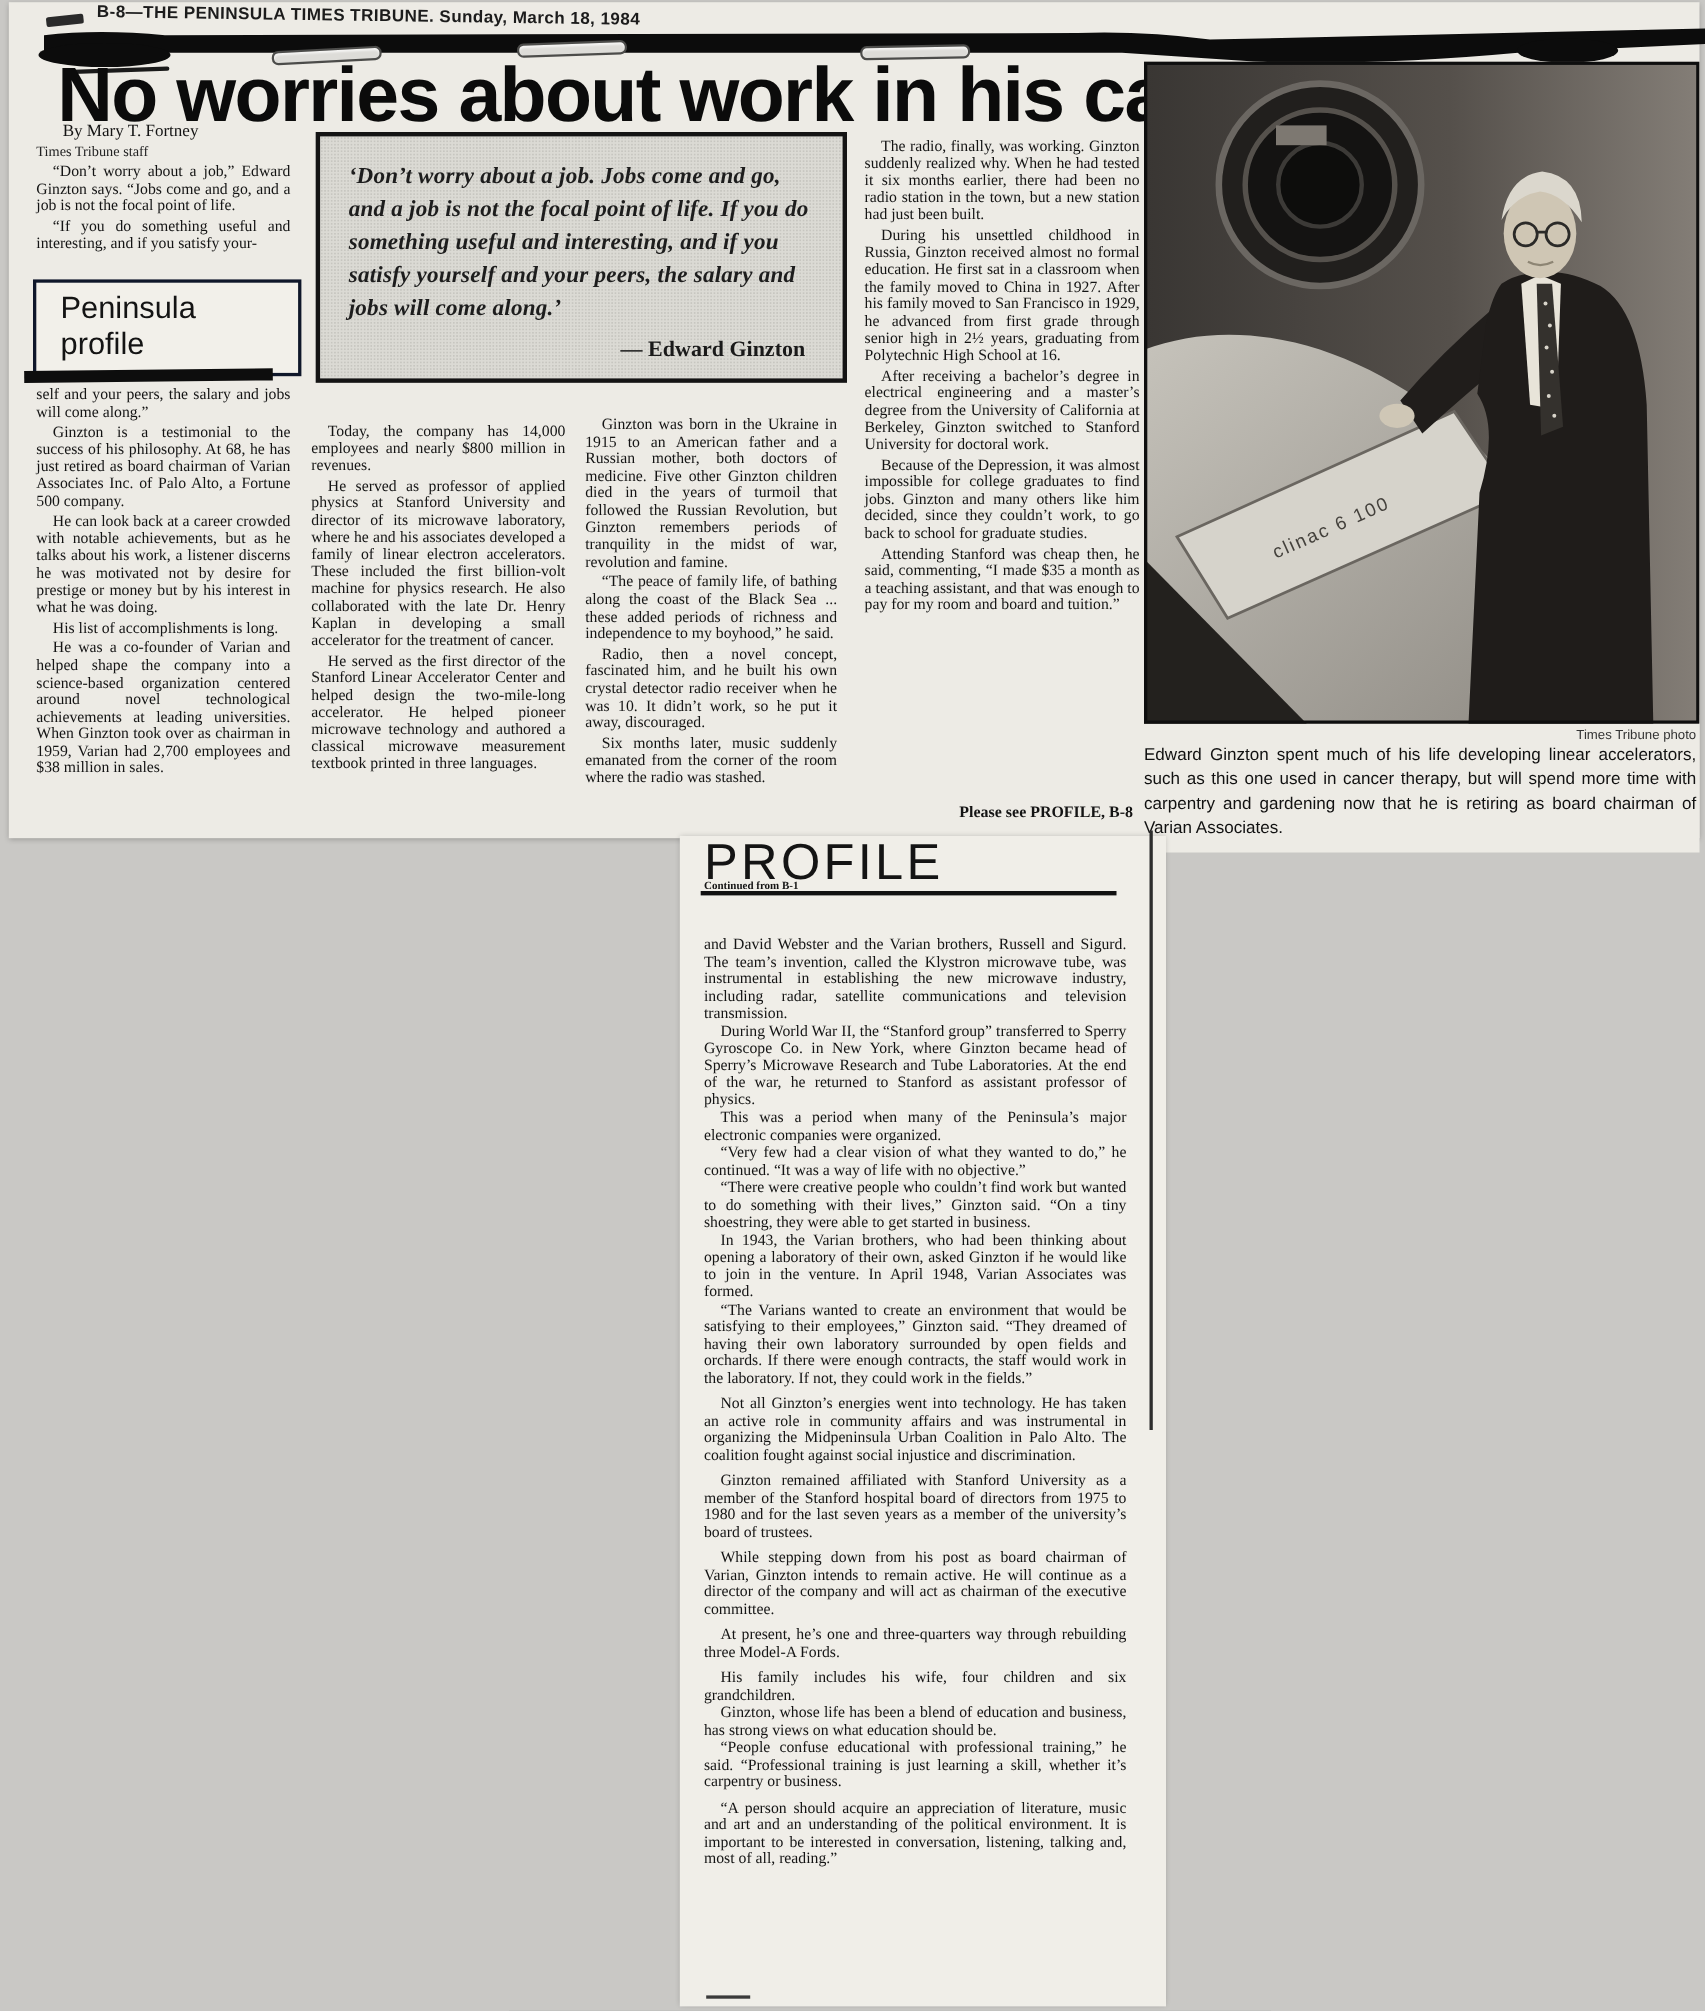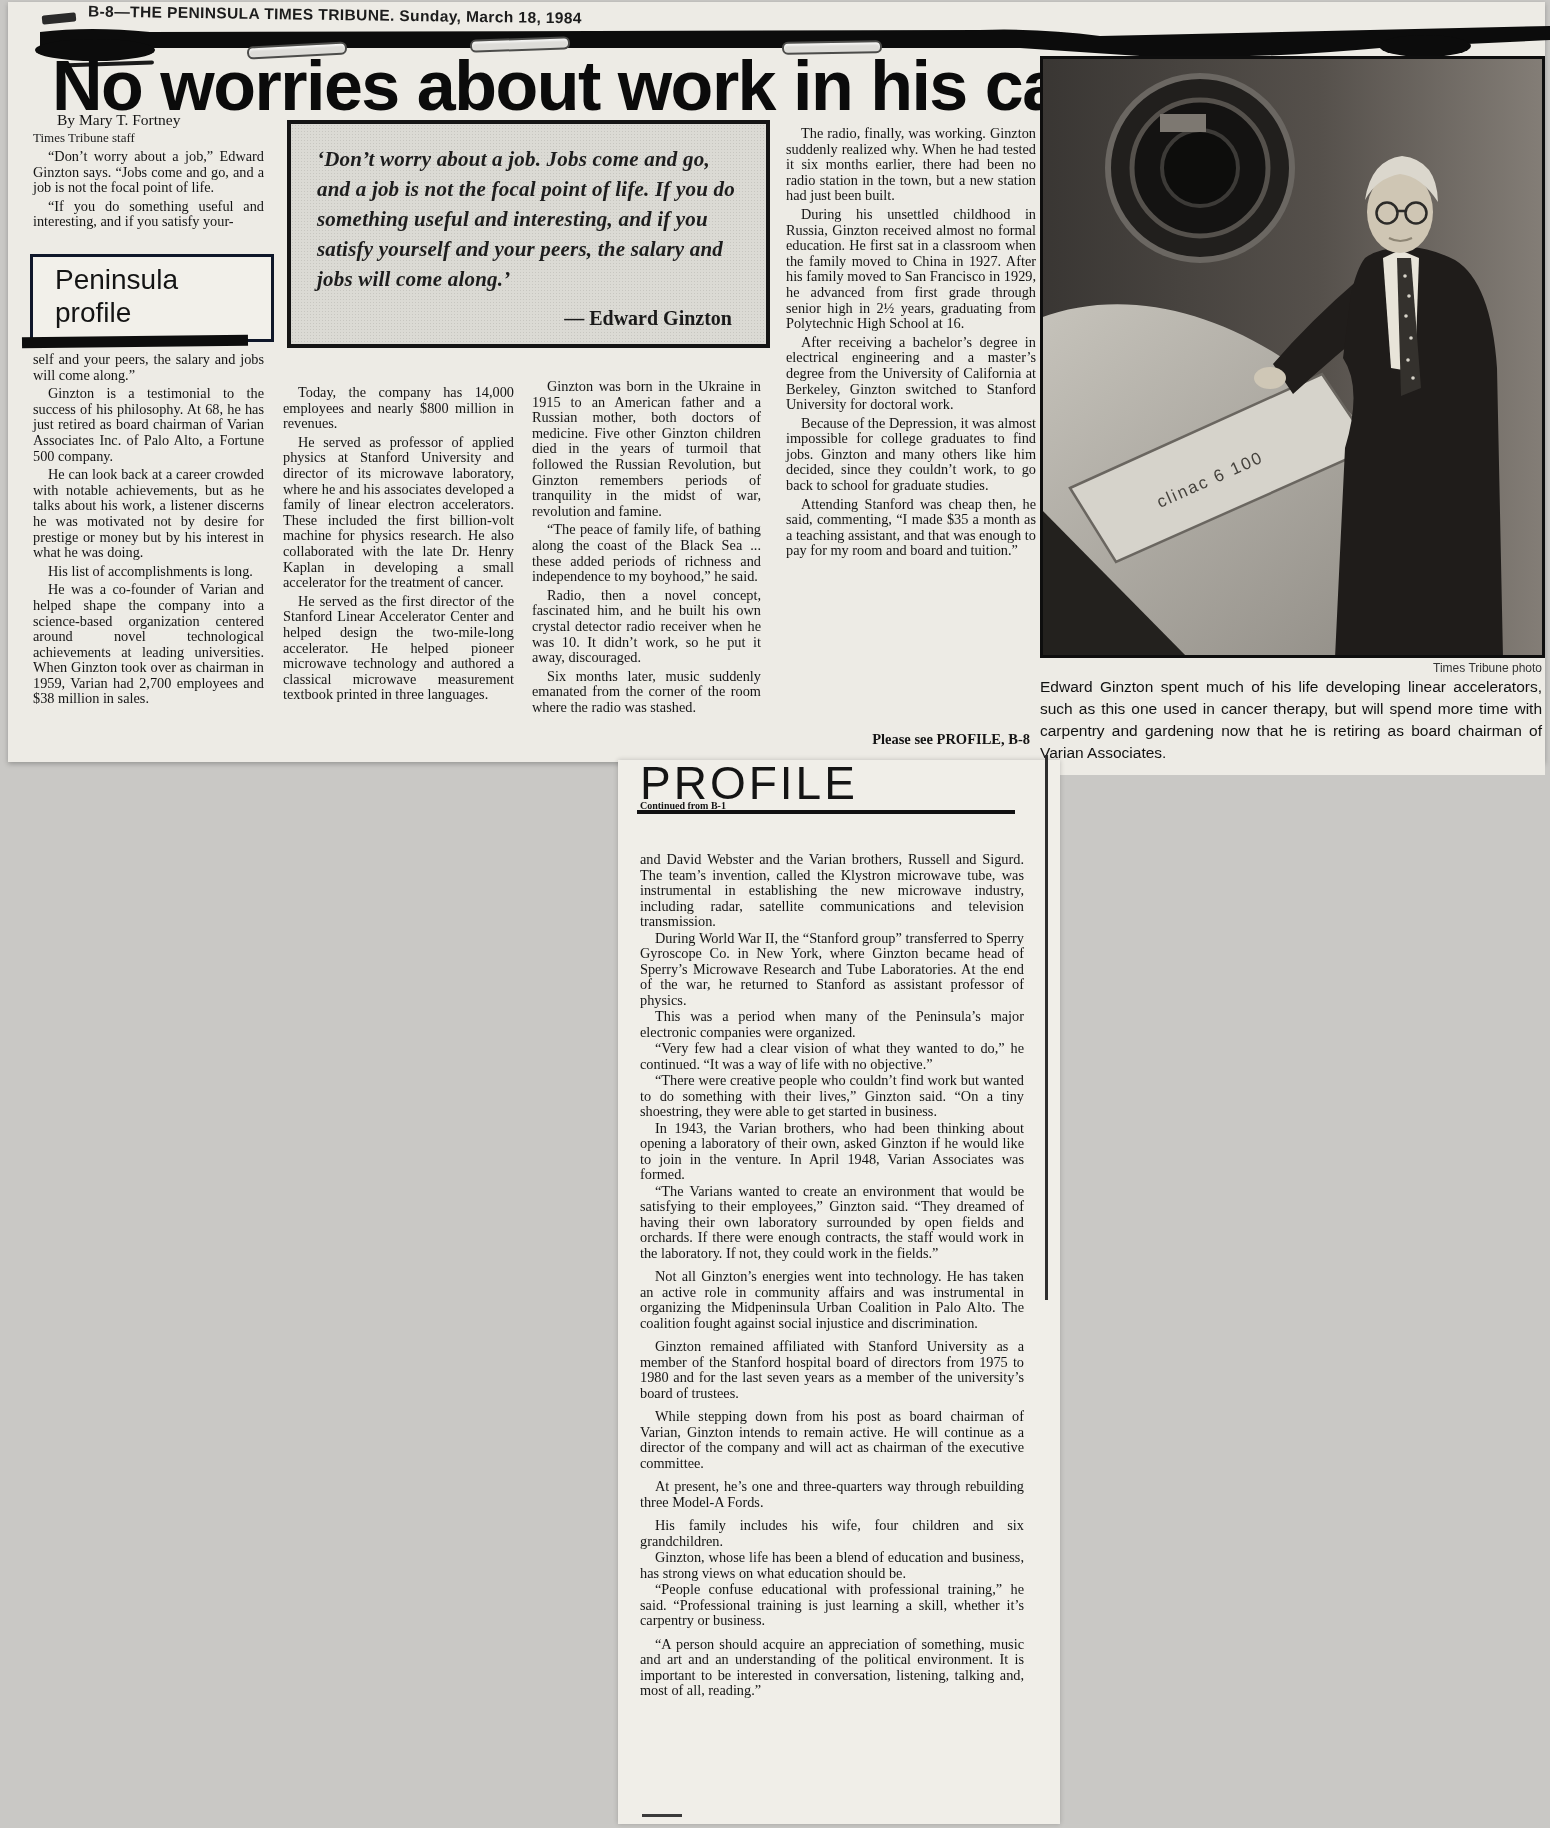--- a/index.html
+++ b/index.html
@@ -209,18 +209,18 @@
       <p>“There were creative people who couldn’t find work but wanted to do something with their lives,” Ginzton said. “On a tiny shoestring, they were able to get started in business.</p>
       <p>In 1943, the Varian brothers, who had been thinking about opening a laboratory of their own, asked Ginzton if he would like to join in the venture. In April 1948, Varian Associates was formed.</p>
       <p>“The Varians wanted to create an environment that would be satisfying to their employees,” Ginzton said. “They dreamed of having their own laboratory surrounded by open fields and orchards. If there were enough contracts, the staff would work in the laboratory. If not, they could work in the fields.”</p>
       <p>Not all Ginzton’s energies went into technology. He has taken an active role in community affairs and was instrumental in organizing the Midpeninsula Urban Coalition in Palo Alto. The coalition fought against social injustice and discrimination.</p>
       <p>Ginzton remained affiliated with Stanford University as a member of the Stanford hospital board of directors from 1975 to 1980 and for the last seven years as a member of the university’s board of trustees.</p>
       <p>While stepping down from his post as board chairman of Varian, Ginzton intends to remain active. He will continue as a director of the company and will act as chairman of the executive committee.</p>
       <p>At present, he’s one and three-quarters way through rebuilding three Model-A Fords.</p>
       <p>His family includes his wife, four children and six grandchildren.</p>
       <p>Ginzton, whose life has been a blend of education and business, has strong views on what education should be.</p>
       <p>“People confuse educational with professional training,” he said. “Professional training is just learning a skill, whether it’s carpentry or business.</p>
-      <p>“A person should acquire an appreciation of something, music and art and an understanding of the political environment. It is important to be interested in conversation, listening, talking and, most of all, reading.”</p>
+      <p>“A person should acquire an appreciation of literature, music and art and an understanding of the political environment. It is important to be interested in conversation, listening, talking and, most of all, reading.”</p>
     </div>
   <div id="profile-vrule"></div>
   <div id="profile-endmark"></div>
 
 </div>
 
 </body></html>

